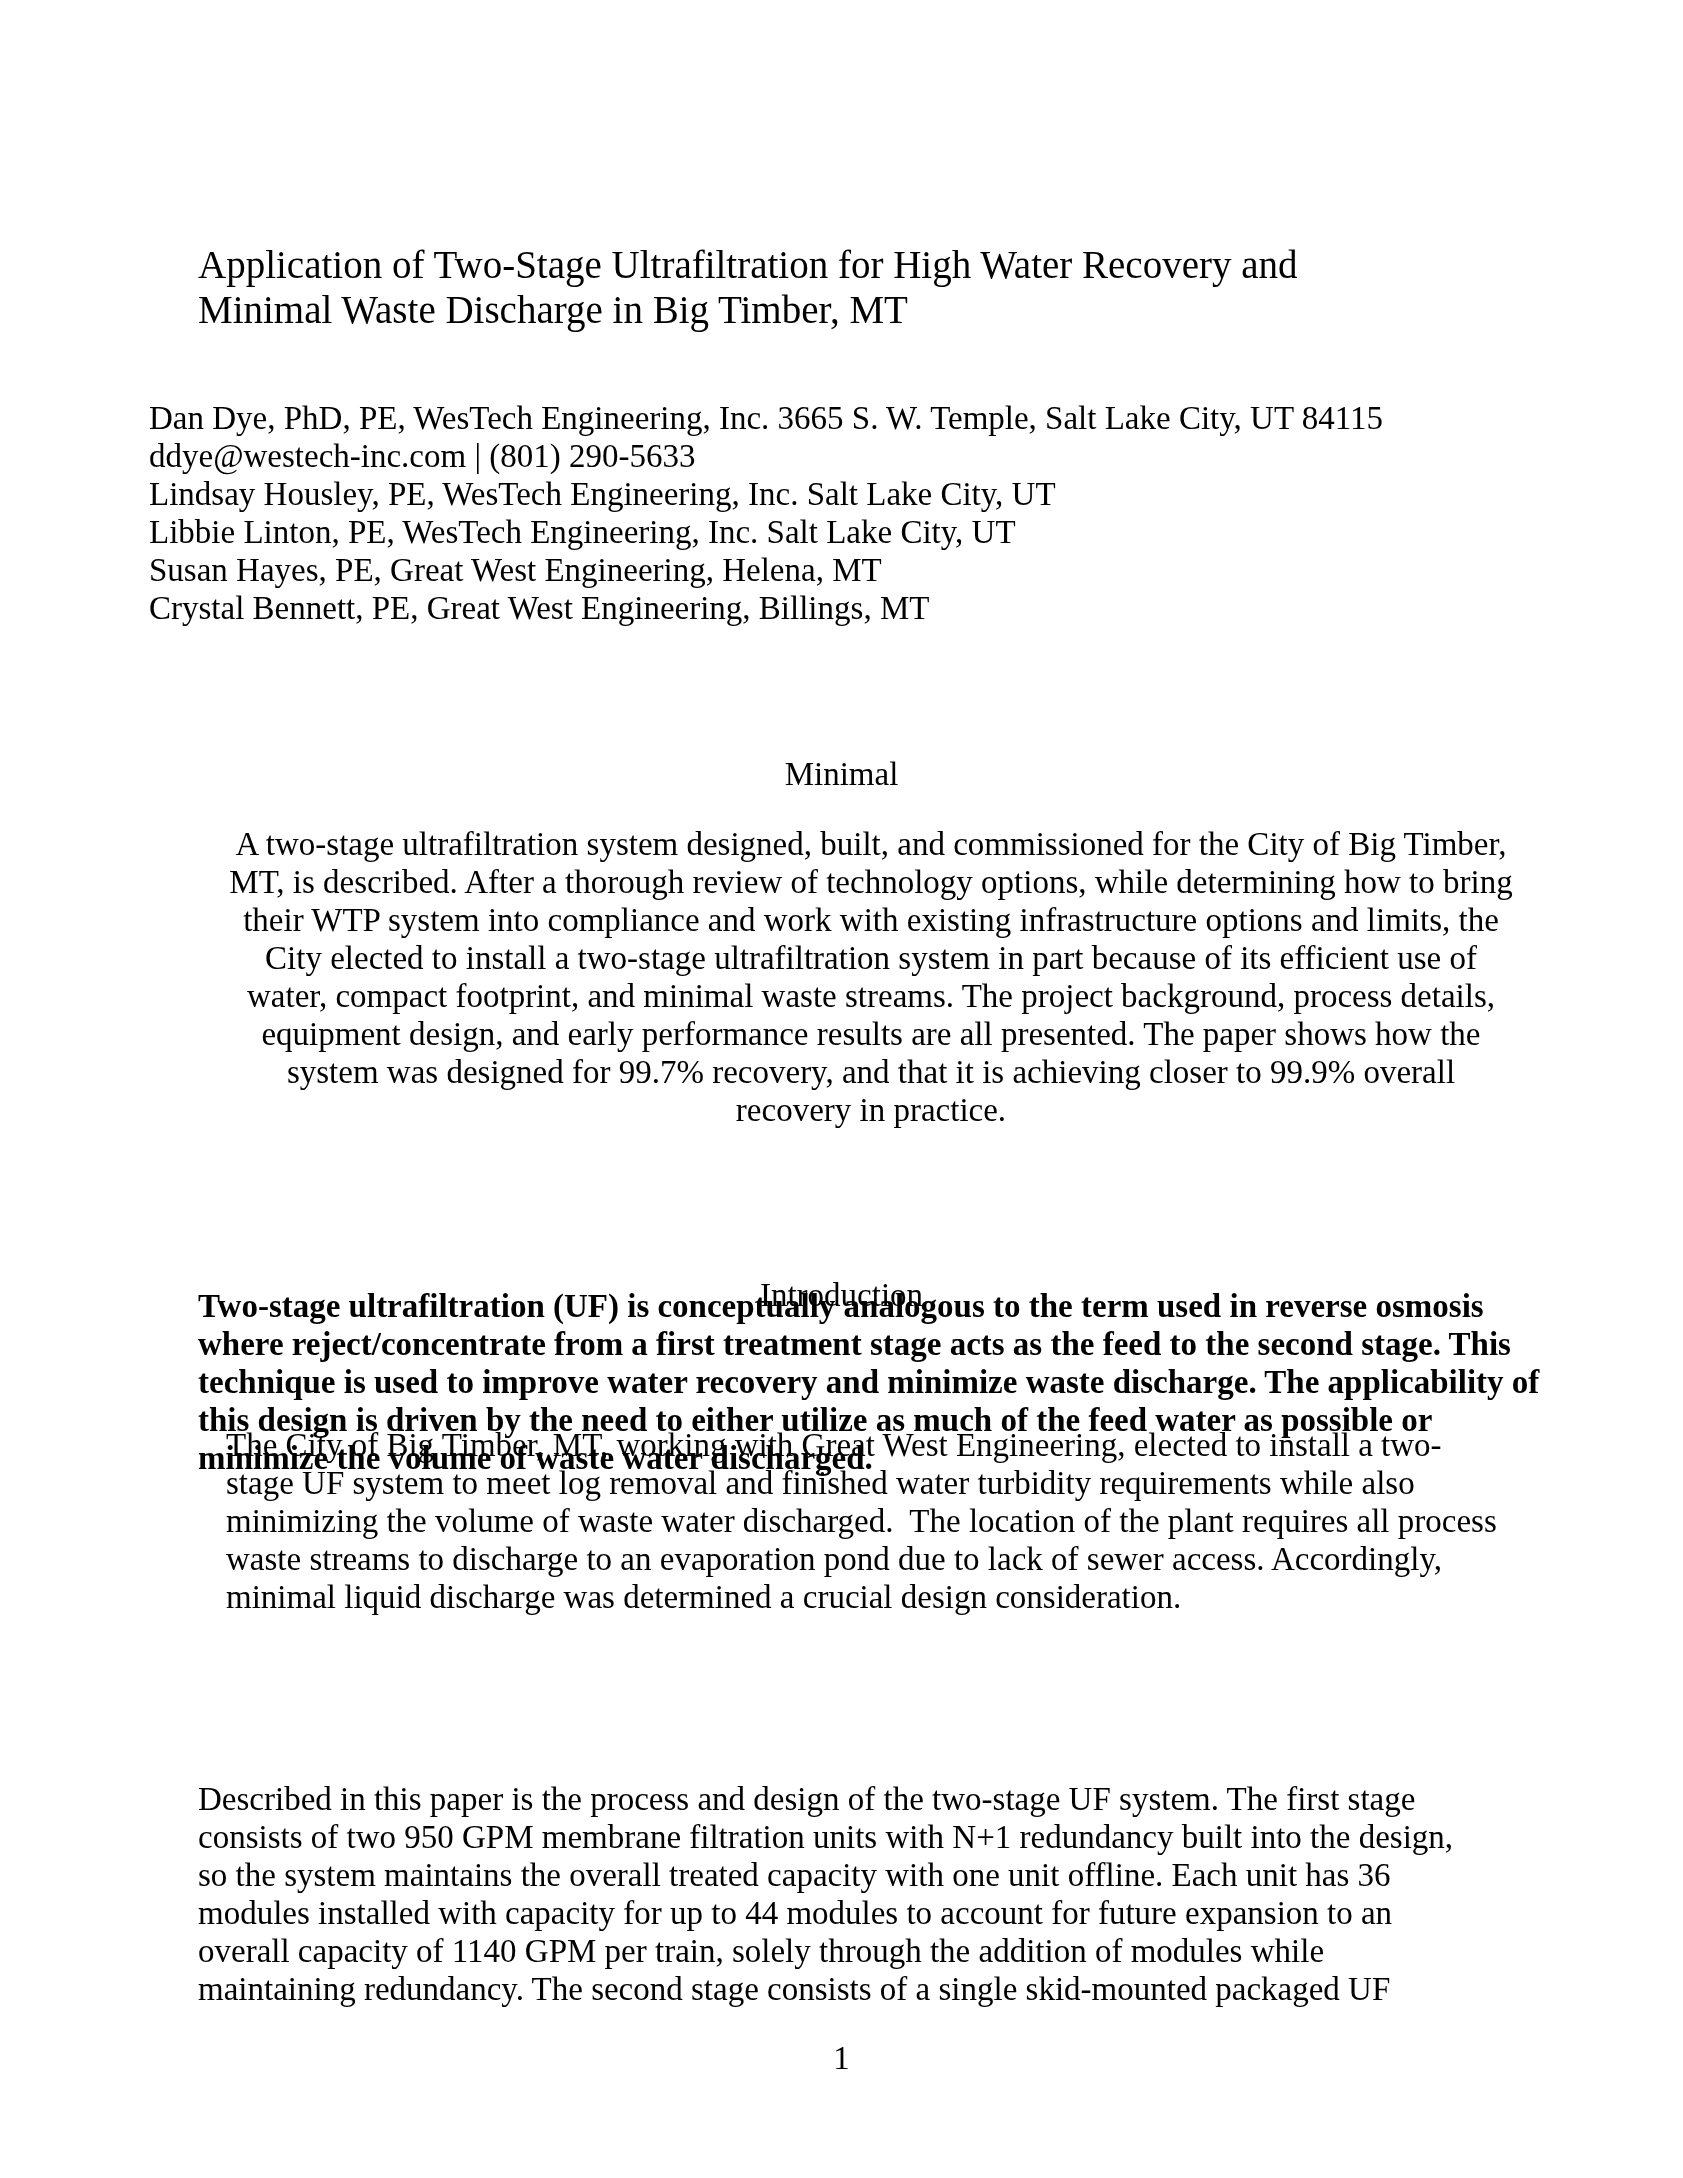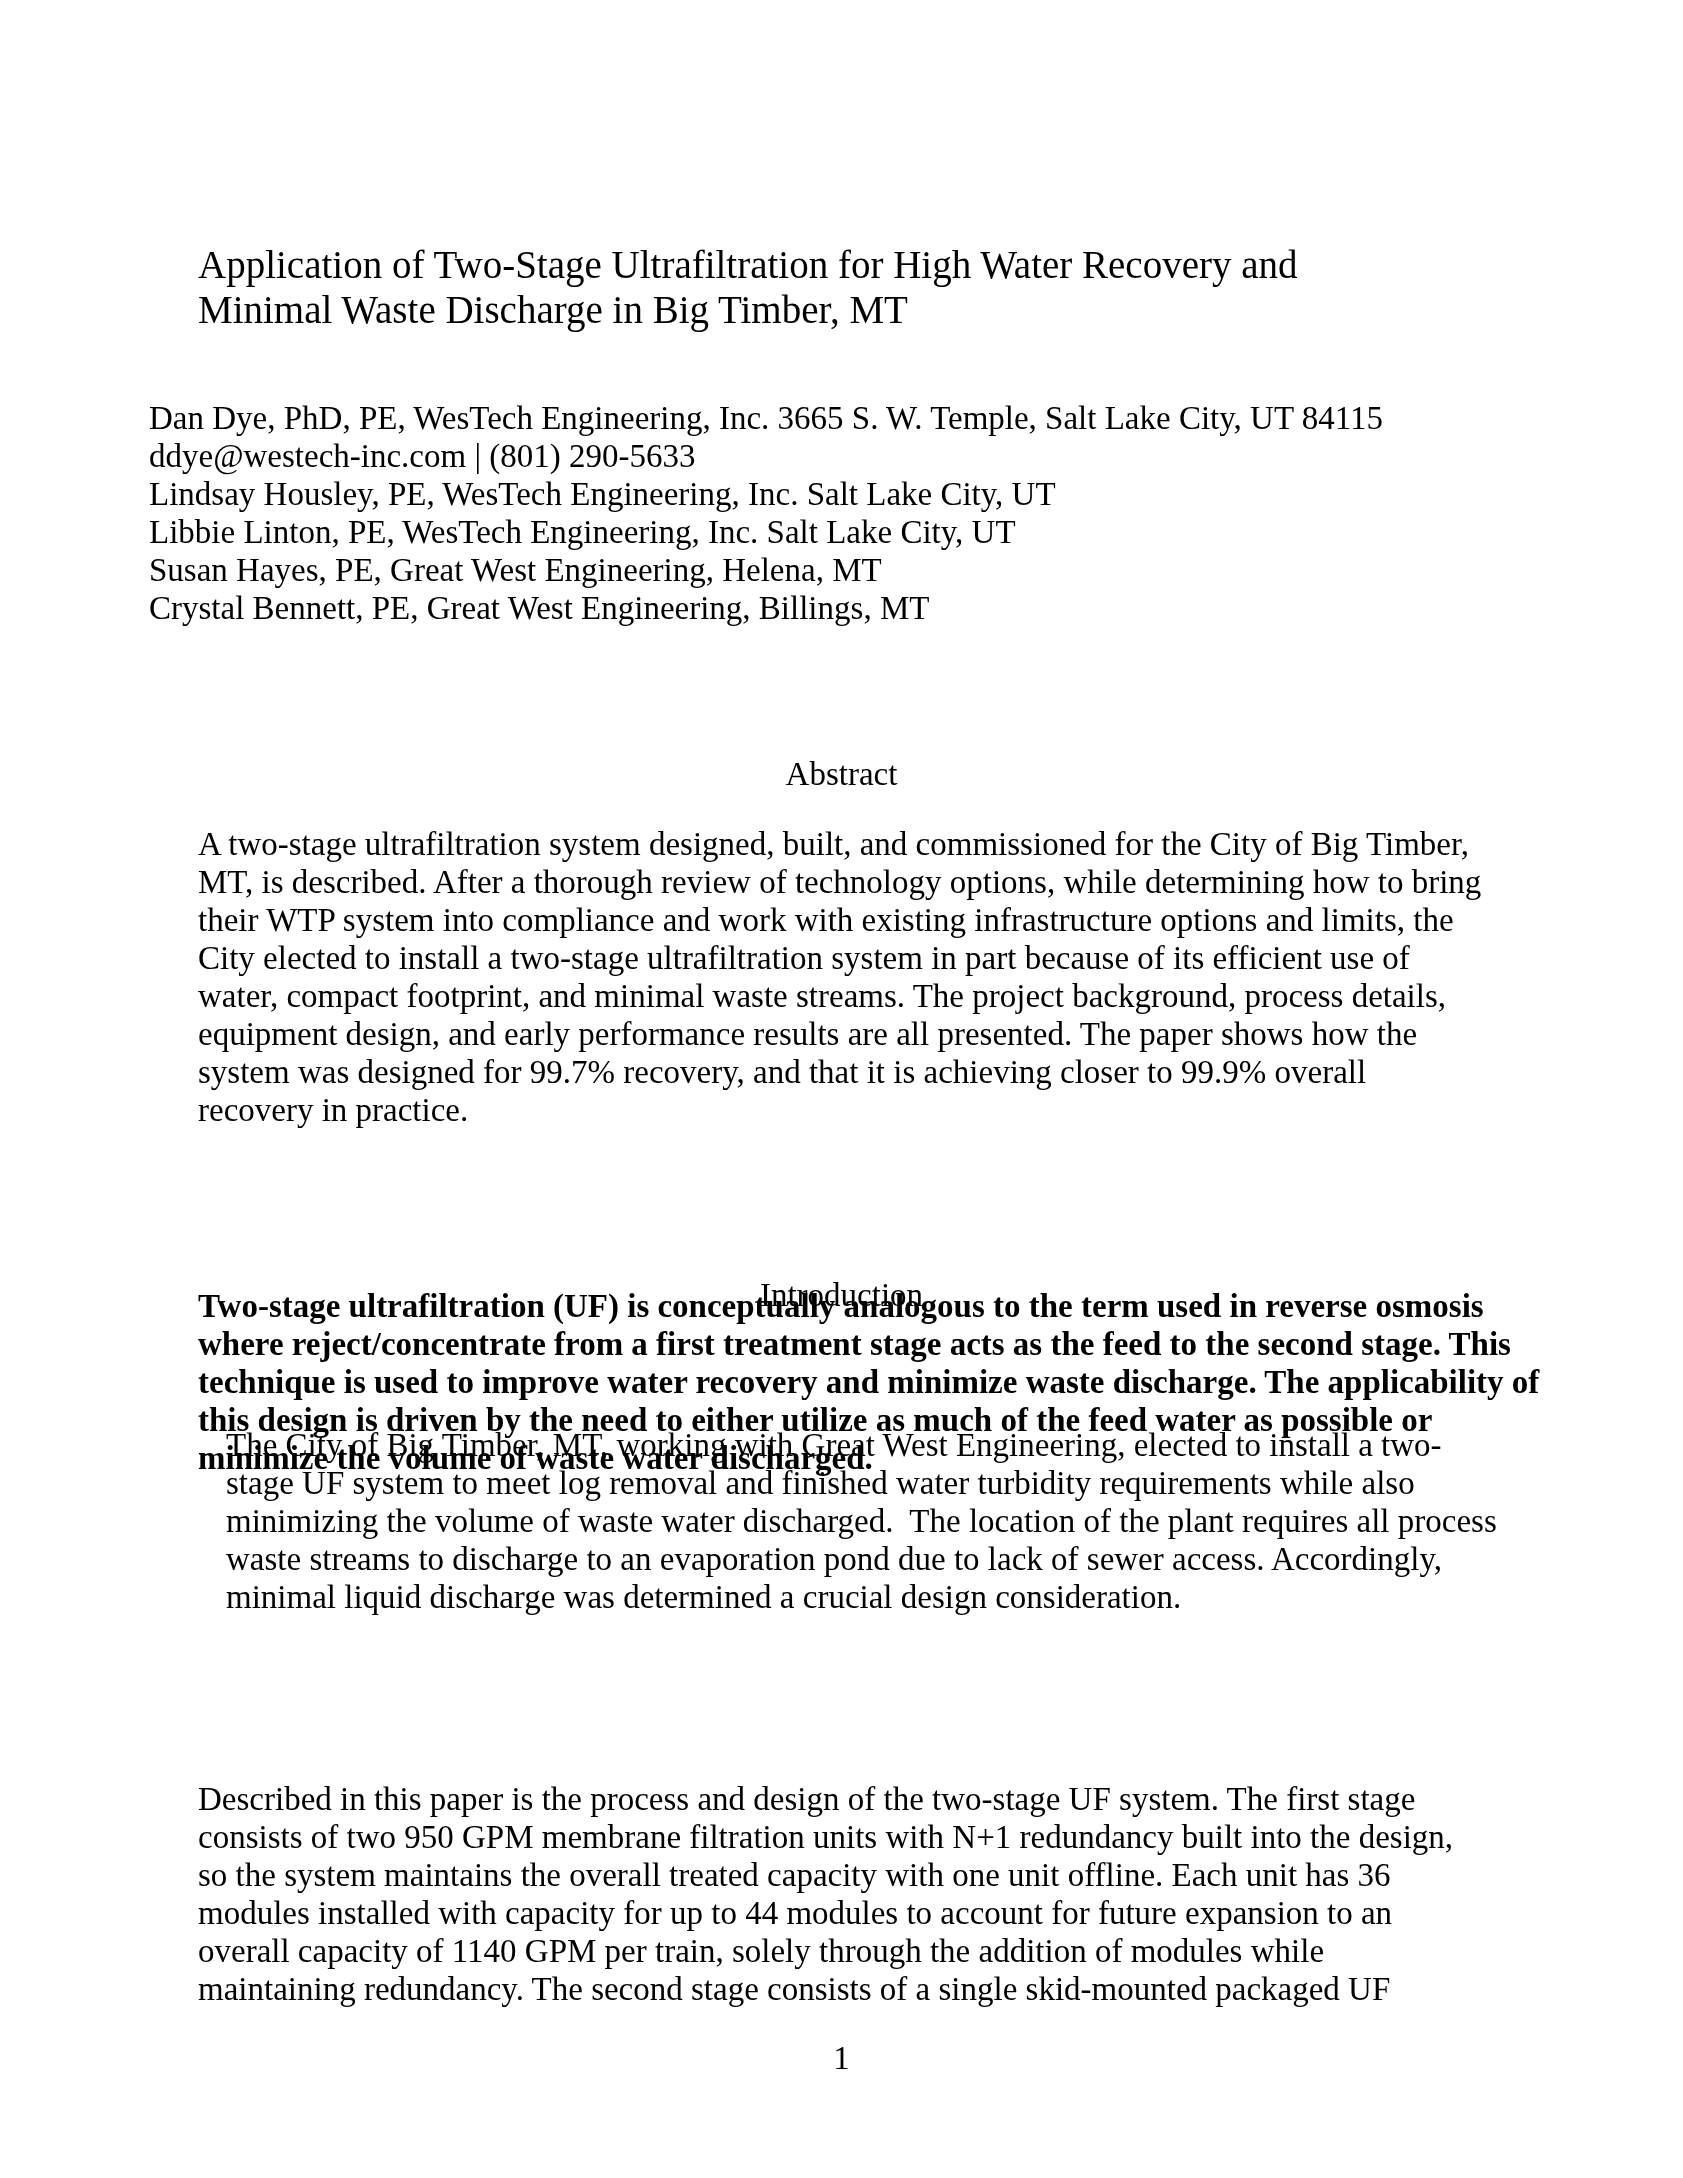--- a/index.html
+++ b/index.html
@@ -56,21 +56,21 @@
   .para {
     position: absolute;
     left: 198px;
     width: 1346px;
     font-size: 33px;
     line-height: 38px;
     text-align: left;
     margin: 0;
     white-space: pre;
   }
-  .abstract-para { top: 825px; }
+  .abstract-para { top: 825px; text-align: center; }
   .intro-para-1 { top: 1287px; font-weight: bold; }
   .intro-para-2 { top: 1426px; margin-left: 28px; }
   .intro-para-3 { top: 1780px; }
   .page-number {
     position: absolute;
     left: 0;
     width: 1683px;
     top: 2039px;
     font-size: 33px;
     line-height: 38px;
@@ -85,21 +85,21 @@
   <h1 class="title">Application of Two-Stage Ultrafiltration for High Water Recovery and
 Minimal Waste Discharge in Big Timber, MT</h1>
 
   <div class="authors">Dan Dye, PhD, PE, WesTech Engineering, Inc. 3665 S. W. Temple, Salt Lake City, UT 84115
 ddye@westech-inc.com | (801) 290-5633
 Lindsay Housley, PE, WesTech Engineering, Inc. Salt Lake City, UT
 Libbie Linton, PE, WesTech Engineering, Inc. Salt Lake City, UT
 Susan Hayes, PE, Great West Engineering, Helena, MT
 Crystal Bennett, PE, Great West Engineering, Billings, MT</div>
 
-  <h2 class="section-heading abstract-heading">Abstract</h2>
+  <h2 class="section-heading abstract-heading">Minimal</h2>
 
   <p class="para abstract-para">A two-stage ultrafiltration system designed, built, and commissioned for the City of Big Timber,
 MT, is described. After a thorough review of technology options, while determining how to bring
 their WTP system into compliance and work with existing infrastructure options and limits, the
 City elected to install a two-stage ultrafiltration system in part because of its efficient use of
 water, compact footprint, and minimal waste streams. The project background, process details,
 equipment design, and early performance results are all presented. The paper shows how the
 system was designed for 99.7% recovery, and that it is achieving closer to 99.9% overall
 recovery in practice.</p>
 

